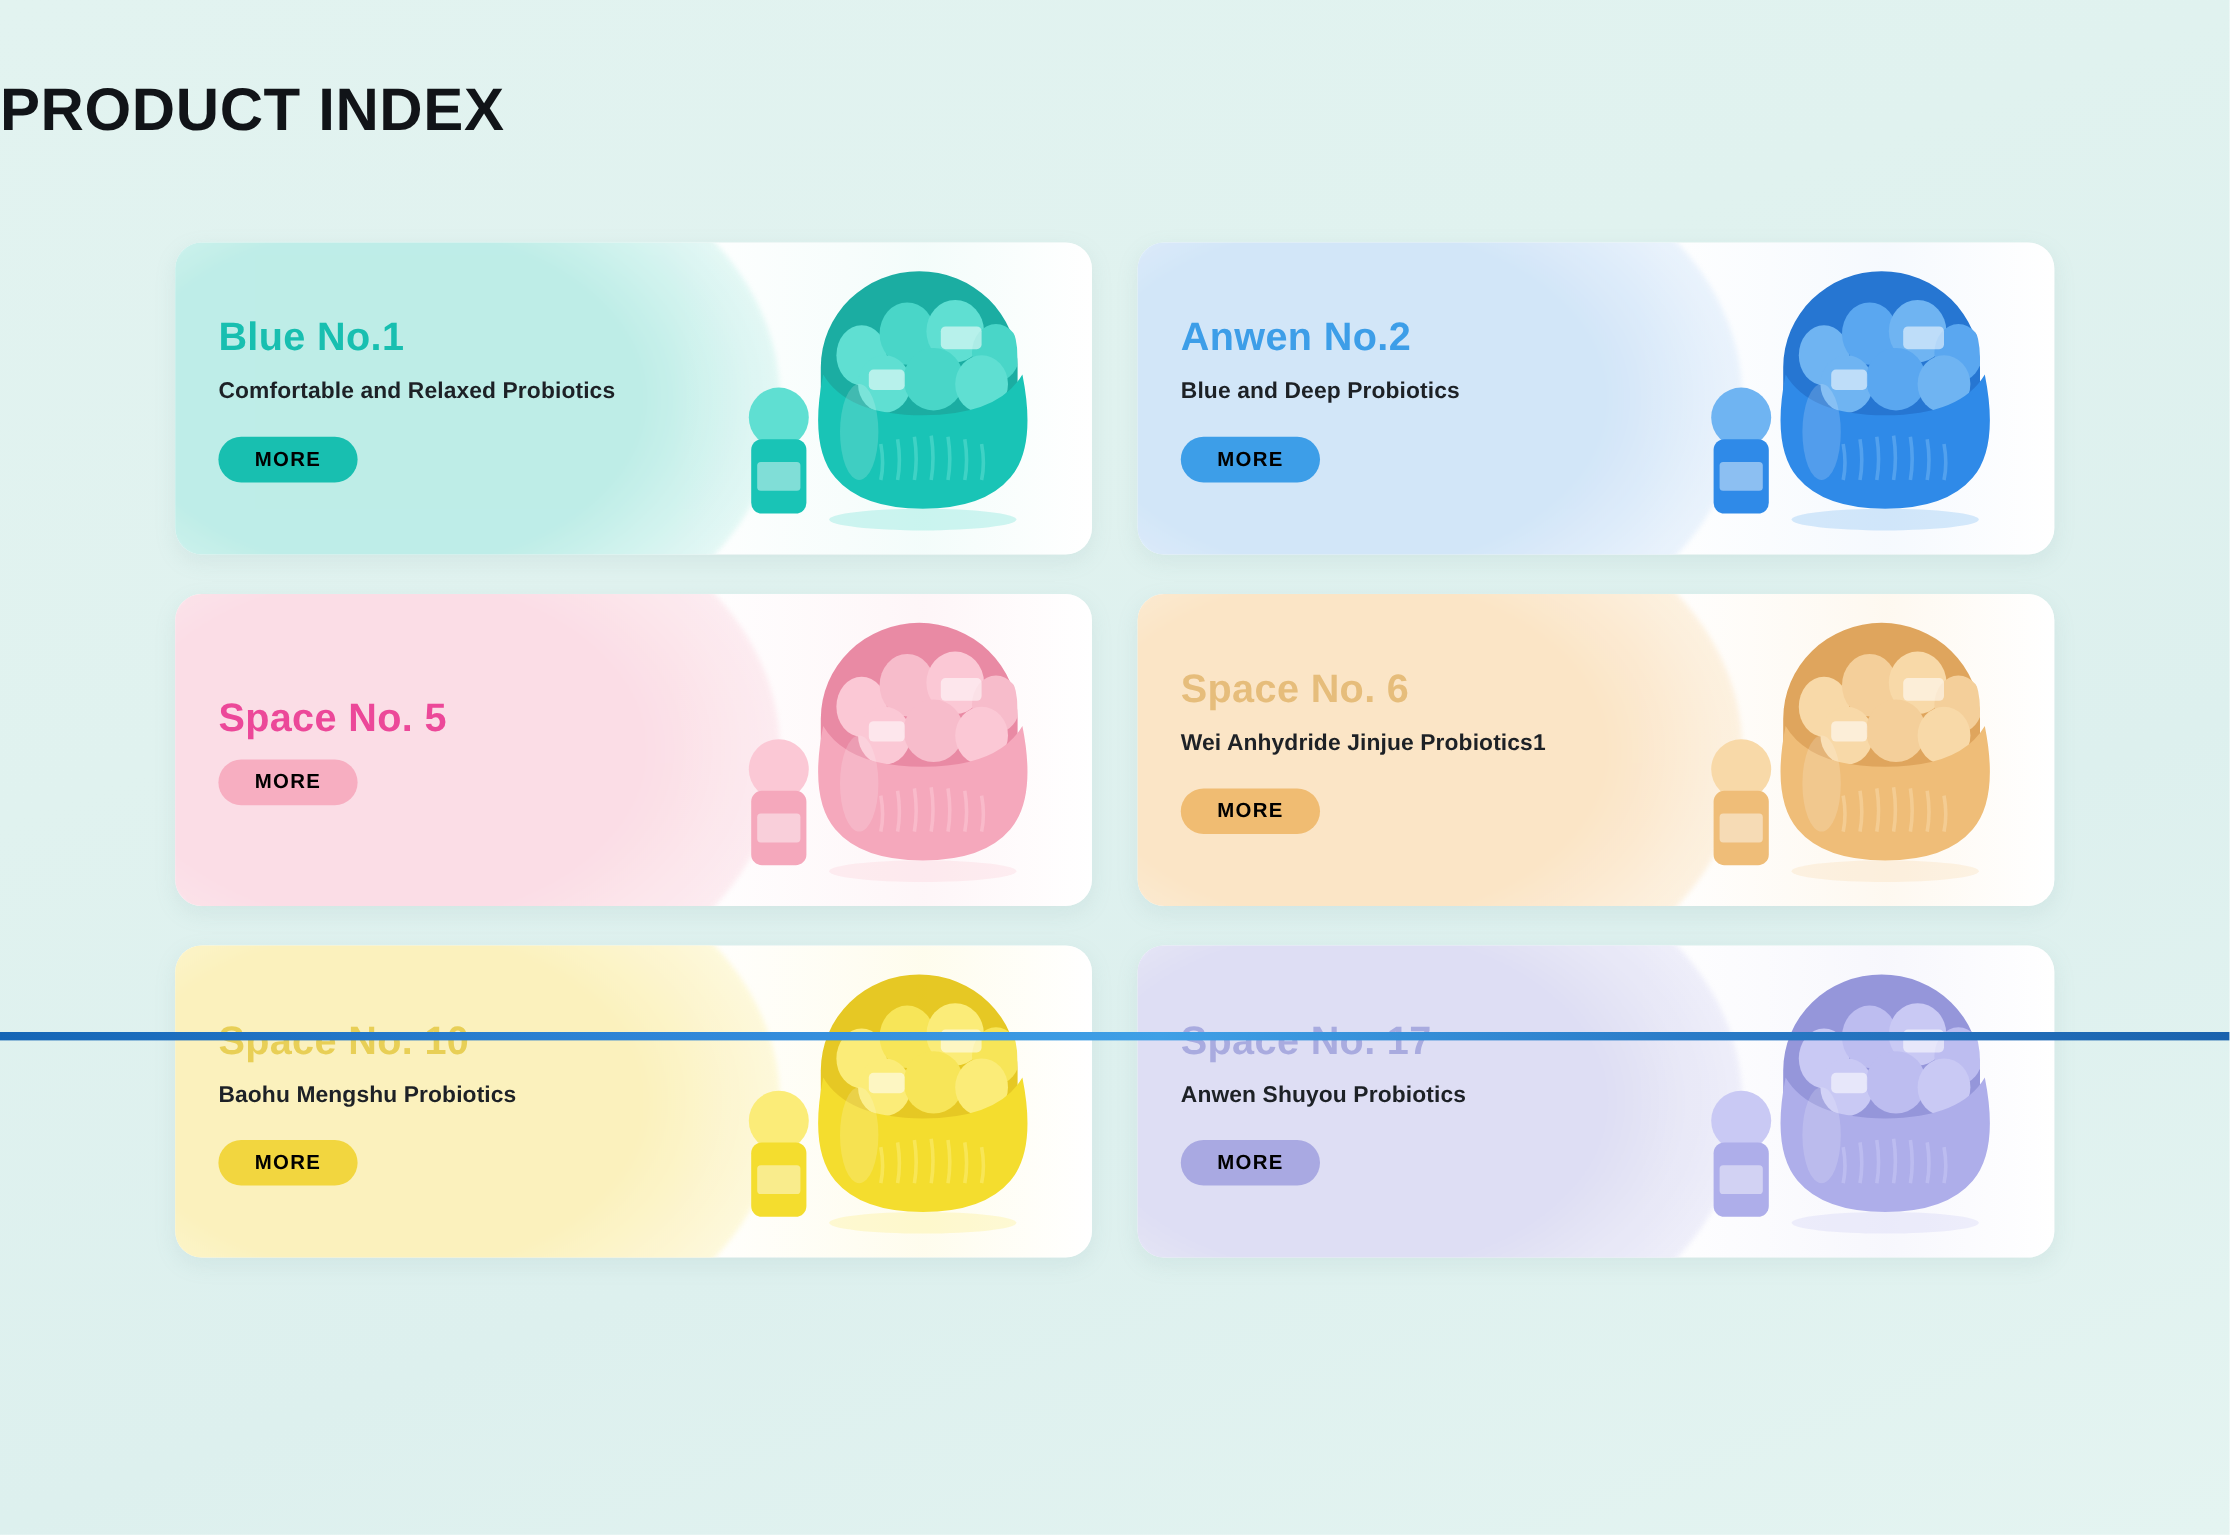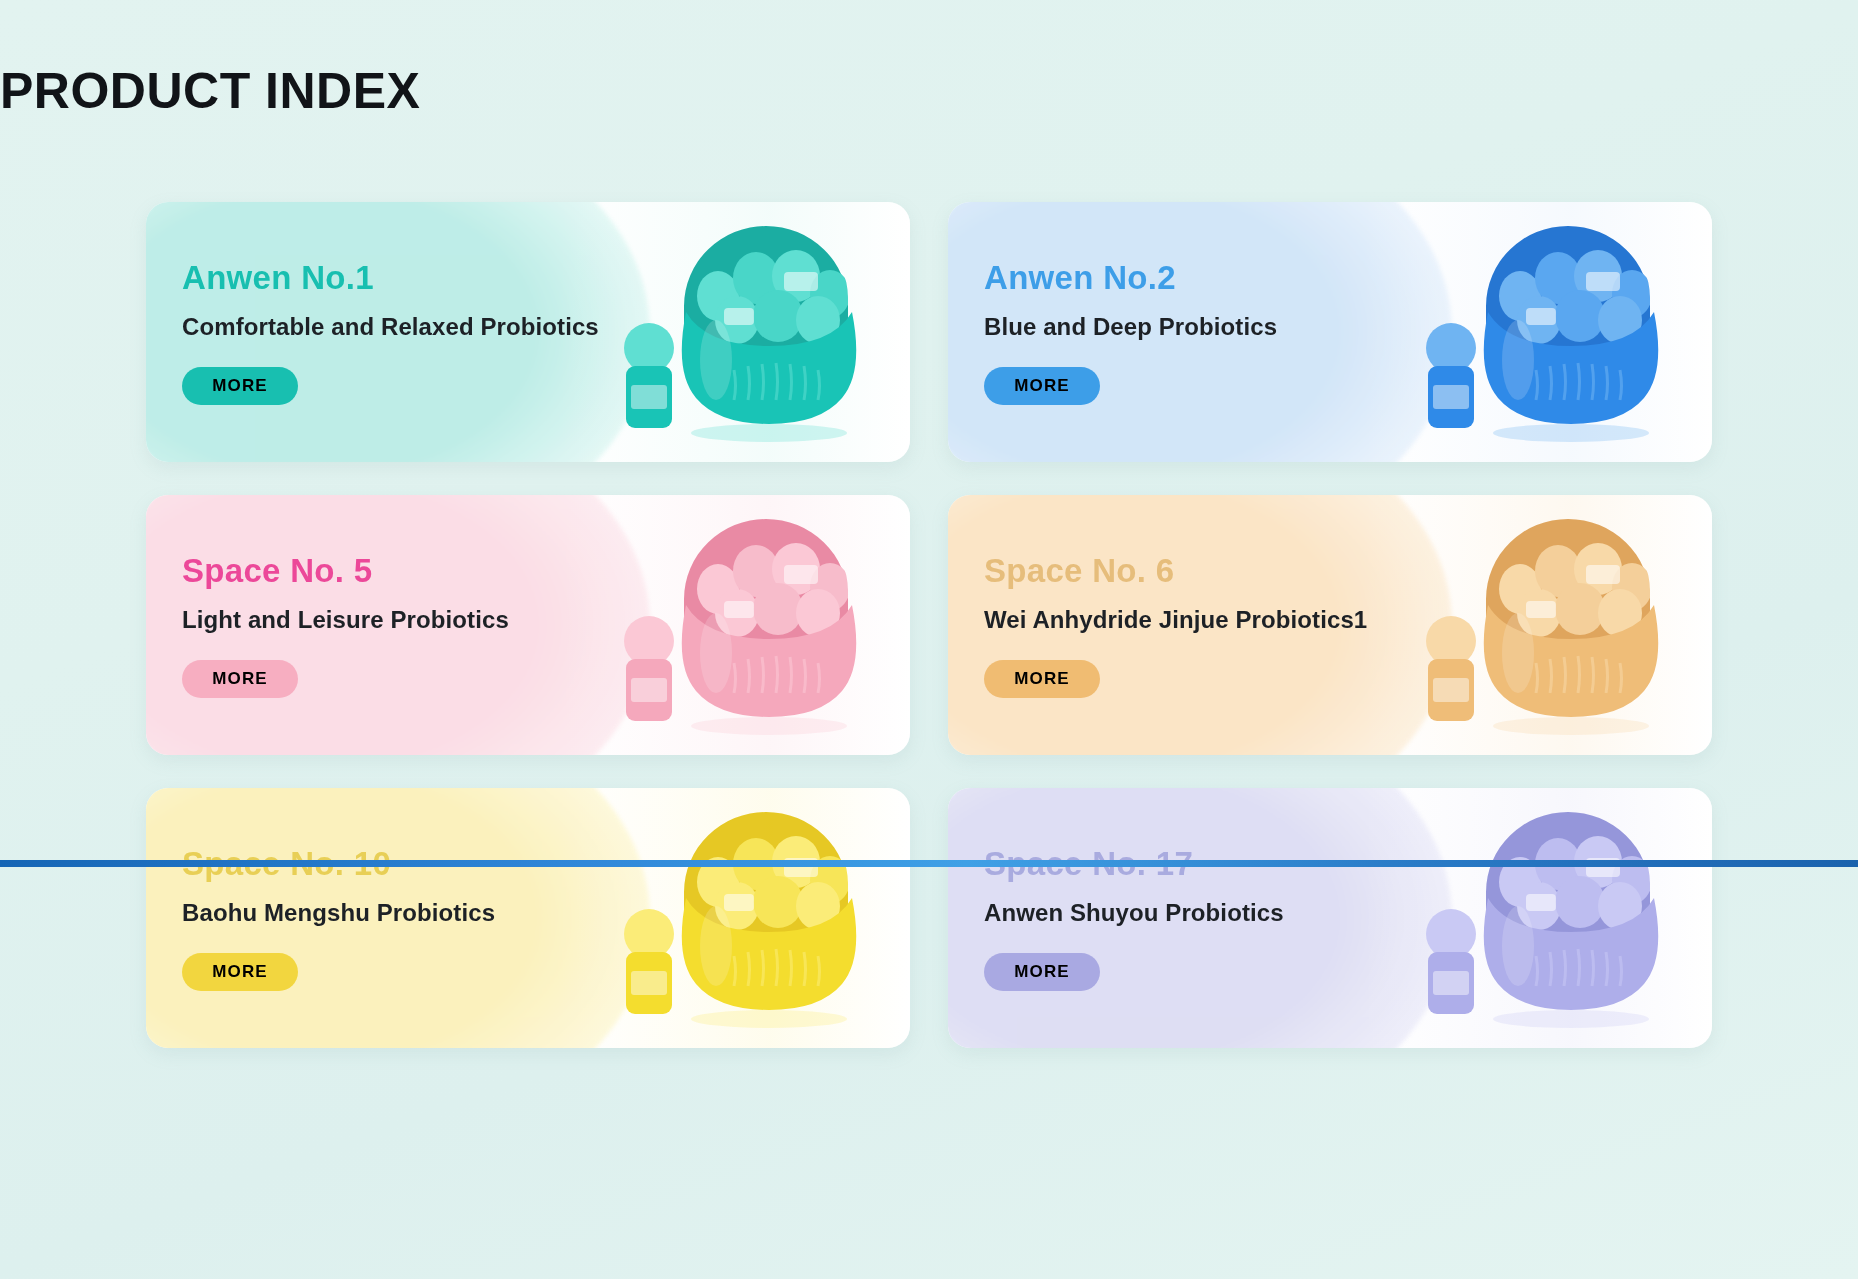--- a/index.html
+++ b/index.html
@@ -81,21 +81,21 @@
     justify-content: center;
     z-index: 4;
   }
   .card-title {
     font-size: 33px;
     font-weight: bold;
     letter-spacing: .3px;
     margin-bottom: 16px;
   }
   .card-desc {
-    font-size: 24px;
+    font-size: 19px;
     font-weight: bold;
     color: #1d2126;
     letter-spacing: .1px;
     margin-bottom: 26px;
   }
   .more-btn {
     display: inline-flex;
     align-items: center;
     justify-content: center;
     width: 116px;
@@ -138,21 +138,21 @@
 <div class="header">
   <div class="page-title">PRODUCT INDEX</div>
 </div>
 
 <div class="grid" id="grid">
   <div class="card">
     <div class="blob" style="background: radial-gradient(at 40% 50%, rgb(185, 236, 230) 0%, rgb(185, 236, 230) 46%, rgb(234, 250, 247) 78%, rgba(255, 255, 255, 0) 100%);"></div>
     <div class="blob2" style="background: linear-gradient(90deg, rgba(255, 255, 255, 0) 0%, rgb(234, 250, 247) 60%, rgb(255, 255, 255) 100%);"></div>
 
     <div class="card-body">
-      <div class="card-title" style="color: rgb(24, 191, 176);">Anwen No.1</div>
+      <div class="card-title" style="color: rgb(24, 191, 176);">Blue No.1</div>
       <div class="card-desc">Comfortable and Relaxed Probiotics</div>
       <button class="more-btn" style="background: rgb(24, 191, 176);">MORE</button>
     </div>
 
     <div class="product">
       <svg viewBox="0 0 270 230" xmlns="http://www.w3.org/2000/svg">
         <defs>
           <linearGradient class="g-jar" x1="0" y1="0" x2="1" y2="1">
             <stop offset="0" class="s1"></stop>
               <stop offset="0.55" class="s2"></stop>
@@ -279,21 +279,20 @@
       </svg>
     </div>
   </div>
 
   <div class="card">
     <div class="blob" style="background: radial-gradient(at 40% 50%, rgb(251, 219, 228) 0%, rgb(251, 219, 228) 46%, rgb(253, 238, 242) 78%, rgba(255, 255, 255, 0) 100%);"></div>
     <div class="blob2" style="background: linear-gradient(90deg, rgba(255, 255, 255, 0) 0%, rgb(253, 238, 242) 60%, rgb(255, 255, 255) 100%);"></div>
 
     <div class="card-body">
       <div class="card-title" style="color: #ec4899;">Space No. 5</div>
-      <div class="card-desc">Light and Leisure Probiotics</div>
       <button class="more-btn" style="background: rgb(247, 174, 193);">MORE</button>
     </div>
 
     <div class="product">
       <svg viewBox="0 0 270 230" xmlns="http://www.w3.org/2000/svg">
         <defs>
           <linearGradient class="g-jar" x1="0" y1="0" x2="1" y2="1">
             <stop offset="0" class="s1"></stop>
               <stop offset="0.55" class="s2"></stop>
               <stop offset="1" class="s3"></stop>

